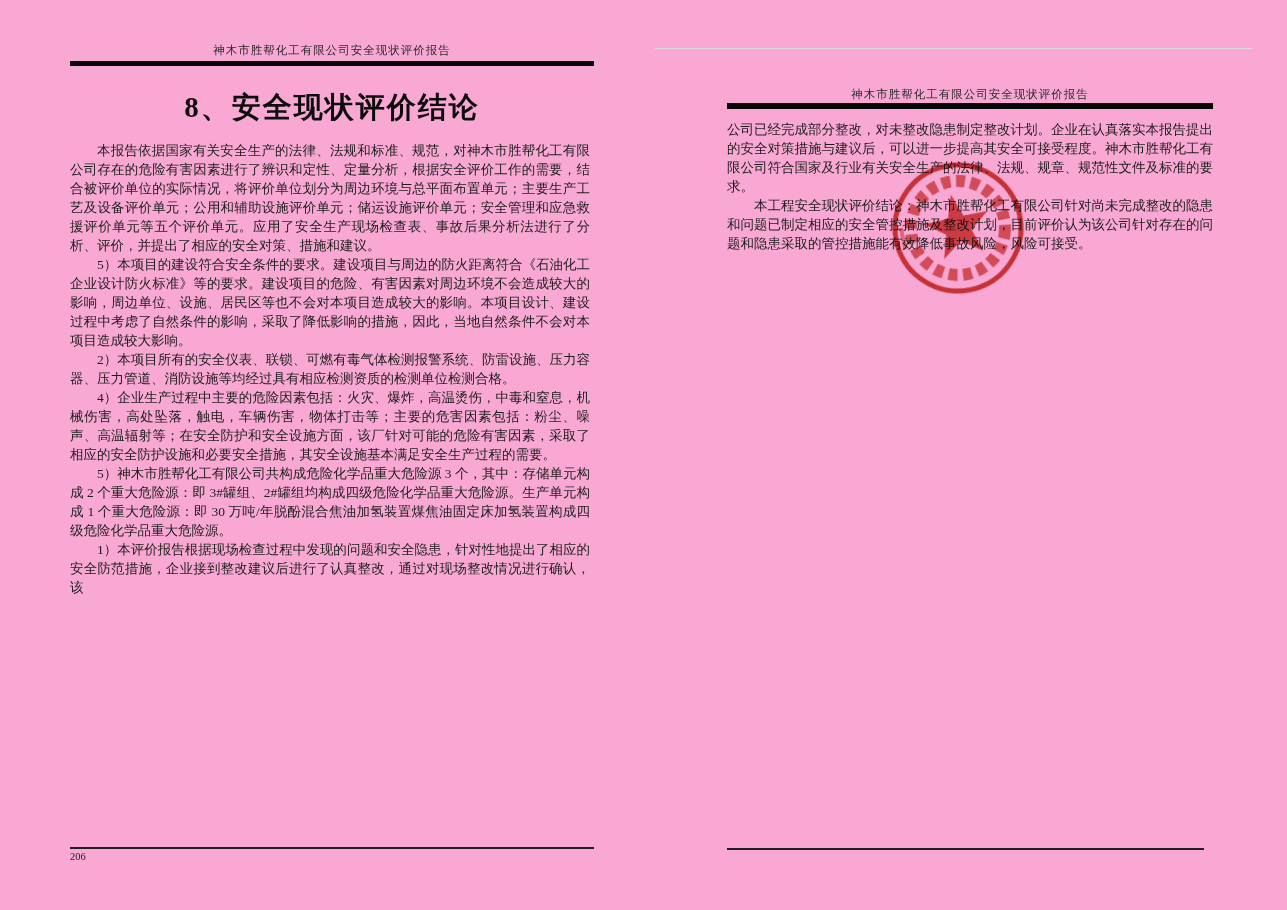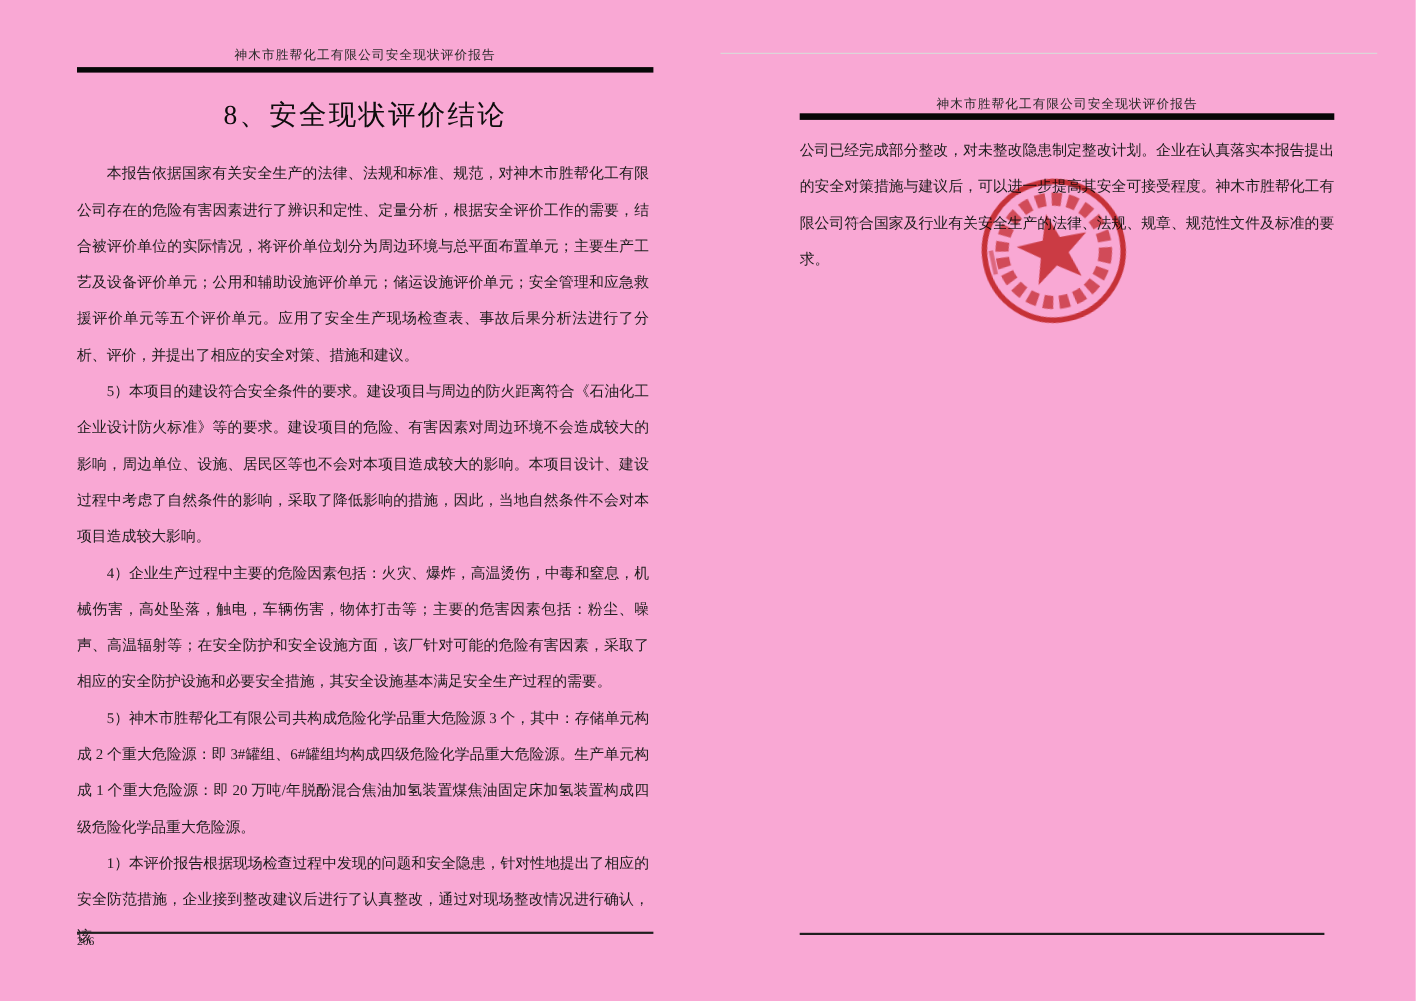--- a/index.html
+++ b/index.html
@@ -13,24 +13,24 @@
   .running-head { position:absolute; left:0; width:100%; text-align:center;
                   font-size:11.5px; color:#2b2b2b; letter-spacing:1px; white-space:nowrap; }
   .page-left  .running-head { top:43px; }
   .page-right .running-head { top:87px; }
 
   .head-rule { position:absolute; left:0; width:100%; background:#070707; }
   .page-left  .head-rule { top:61px; height:5px; }
   .page-right .head-rule { top:103px; height:6px; }
 
   .chapter-heading { position:absolute; top:88px; left:0; width:100%; text-align:center;
-                     font-size:25px; font-weight:400; color:#0d0d0d; letter-spacing:2px; }
+                     font-size:29px; font-weight:700; color:#0d0d0d; letter-spacing:2px; }
 
   .body-text { position:absolute; left:0; color:#1d1d1d; font-size:13.5px;
-               line-height:33px; text-align:justify; }
+               line-height:19px; text-align:justify; }
   .page-left  .body-text { top:141px; width:520px; }
   .page-right .body-text { top:120px; width:486px; }
   .body-text p { margin:0; text-indent:2em; }
   .body-text p.no-indent { text-indent:0; }
 
   .foot-rule { position:absolute; background:#1f1f1f; }
   .page-left  .foot-rule { top:847px; left:0; width:524px; height:2px; }
   .page-right .foot-rule { top:848px; left:0; width:477px; height:1.5px; }
 
   .page-num { position:absolute; top:851px; left:0; width:100%; text-align:left;
@@ -52,35 +52,37 @@
   <div class="scan-artifact-line"></div>
 
   <div class="page-col page-left">
     <div class="running-head">神木市胜帮化工有限公司安全现状评价报告</div>
     <div class="head-rule"></div>
     <div class="chapter-heading">8、安全现状评价结论</div>
 
     <div class="body-text">
       <p>本报告依据国家有关安全生产的法律、法规和标准、规范，对神木市胜帮化工有限公司存在的危险有害因素进行了辨识和定性、定量分析，根据安全评价工作的需要，结合被评价单位的实际情况，将评价单位划分为周边环境与总平面布置单元；主要生产工艺及设备评价单元；公用和辅助设施评价单元；储运设施评价单元；安全管理和应急救援评价单元等五个评价单元。应用了安全生产现场检查表、事故后果分析法进行了分析、评价，并提出了相应的安全对策、措施和建议。</p>
       <p>5）本项目的建设符合安全条件的要求。建设项目与周边的防火距离符合《石油化工企业设计防火标准》等的要求。建设项目的危险、有害因素对周边环境不会造成较大的影响，周边单位、设施、居民区等也不会对本项目造成较大的影响。本项目设计、建设过程中考虑了自然条件的影响，采取了降低影响的措施，因此，当地自然条件不会对本项目造成较大影响。</p>
+      <p>2）本项目所有的安全仪表、联锁、可燃有毒气体检测报警系统、防雷设施、压力容器、压力管道、消防设施等均经过具有相应检测资质的检测单位检测合格。</p>
       <p>4）企业生产过程中主要的危险因素包括：火灾、爆炸，高温烫伤，中毒和窒息，机械伤害，高处坠落，触电，车辆伤害，物体打击等；主要的危害因素包括：粉尘、噪声、高温辐射等；在安全防护和安全设施方面，该厂针对可能的危险有害因素，采取了相应的安全防护设施和必要安全措施，其安全设施基本满足安全生产过程的需要。</p>
-      <p>5）神木市胜帮化工有限公司共构成危险化学品重大危险源 3 个，其中：存储单元构成 2 个重大危险源：即 3#罐组、6#罐组均构成四级危险化学品重大危险源。生产单元构成 1 个重大危险源：即 20 万吨/年脱酚混合焦油加氢装置煤焦油固定床加氢装置构成四级危险化学品重大危险源。</p>
+      <p>5）神木市胜帮化工有限公司共构成危险化学品重大危险源 3 个，其中：存储单元构成 2 个重大危险源：即 3#罐组、2#罐组均构成四级危险化学品重大危险源。生产单元构成 1 个重大危险源：即 30 万吨/年脱酚混合焦油加氢装置煤焦油固定床加氢装置构成四级危险化学品重大危险源。</p>
       <p>1）本评价报告根据现场检查过程中发现的问题和安全隐患，针对性地提出了相应的安全防范措施，企业接到整改建议后进行了认真整改，通过对现场整改情况进行确认，该</p>
     </div>
 
     <div class="foot-rule"></div>
     <div class="page-num">206</div>
   </div>
 
   <div class="page-col page-right">
     <div class="running-head">神木市胜帮化工有限公司安全现状评价报告</div>
     <div class="head-rule"></div>
 
     <div class="body-text">
       <p class="no-indent">公司已经完成部分整改，对未整改隐患制定整改计划。企业在认真落实本报告提出的安全对策措施与建议后，可以进一步提高其安全可接受程度。神木市胜帮化工有限公司符合国家及行业有关安全生产的法律、法规、规章、规范性文件及标准的要求。</p>
+      <p>本工程安全现状评价结论：神木市胜帮化工有限公司针对尚未完成整改的隐患和问题已制定相应的安全管控措施及整改计划，目前评价认为该公司针对存在的问题和隐患采取的管控措施能有效降低事故风险，风险可接受。</p>
     </div>
 
     <div class="foot-rule"></div>
   </div>
 
   <svg class="seal" viewBox="-72 -72 144 144" xmlns="http://www.w3.org/2000/svg">
     <circle cx="0" cy="0" r="63" fill="none" stroke="#c43127" stroke-width="5"></circle>
     <circle cx="0" cy="0" r="47" fill="none" stroke="#c43127" stroke-width="12" stroke-dasharray="9 5.5" opacity="0.78" transform="rotate(14)"></circle>
     <polygon fill="#c43127" opacity="0.92" points="0,-34 8,-11 32.3,-10.5 12.9,4.2 20,27.5 0,13.6 -20,27.5 -12.9,4.2 -32.3,-10.5 -8,-11"></polygon>
     <rect x="-58" y="-12" width="4" height="22" fill="#c43127" opacity="0.55"></rect>

